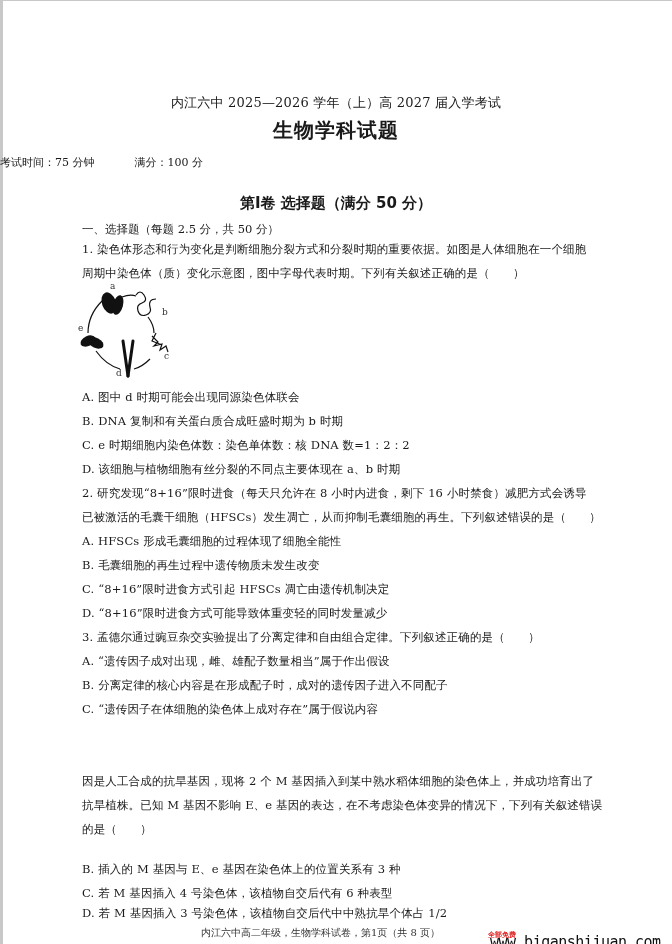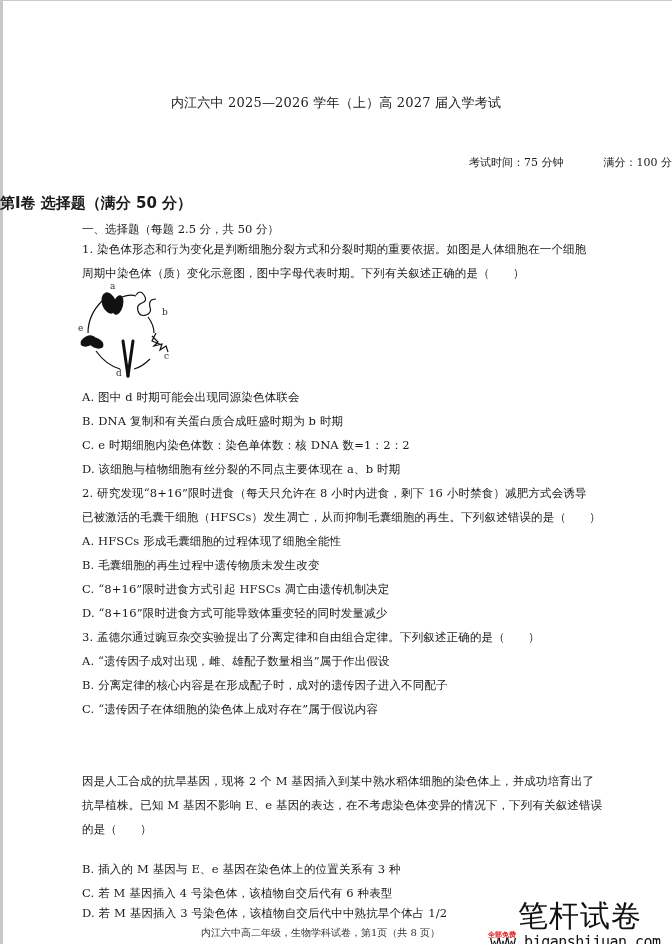--- a/index.html
+++ b/index.html
@@ -9,25 +9,25 @@
     font-family: "DejaVu Serif", "Liberation Serif", serif;
     color: #1a1a1a;
     position: relative;
   }
   .frame-left { position: absolute; left: 0; top: 0; width: 3px; height: 944px; background: #c8c8c8; }
   .frame-top { position: absolute; left: 0; top: 0; width: 672px; height: 1px; background: #c8c8c8; }
   .page { position: absolute; left: 0; top: 16px; width: 672px; height: 944px; border-radius: 28px; }
 
   .exam-header { position: absolute; top: 78px; left: 0; width: 672px; text-align: center; font-size: 13px; letter-spacing: 0.2px; }
   .subject-title { position: absolute; top: 101px; left: 0; width: 672px; text-align: center; font-size: 20px; font-weight: bold; letter-spacing: 1px; font-family: "DejaVu Sans", sans-serif; }
-  .exam-meta { position: absolute; top: 139px; left: 0; width: 672px; text-align: right; font-size: 11px; }
+  .exam-meta { position: absolute; top: 139px; left: 0; width: 672px; text-align: left; font-size: 11px; }
   .exam-meta span { display: inline-block; }
   .exam-meta .gap { width: 40px; }
 
-  .part-title { position: absolute; top: 178px; left: 0; width: 672px; text-align: left; font-size: 15px; font-weight: bold; font-family: "DejaVu Sans", sans-serif; }
+  .part-title { position: absolute; top: 178px; left: 0; width: 672px; text-align: center; font-size: 15px; font-weight: bold; font-family: "DejaVu Sans", sans-serif; }
   .section-title { position: absolute; top: 206px; left: 82px; font-size: 11.5px; font-weight: normal; }
 
   .line { position: absolute; left: 82px; font-size: 11.5px; white-space: nowrap; letter-spacing: 0.15px; }
 
   .figure { position: absolute; left: 76px; top: 265px; width: 110px; height: 100px; }
   .figure svg { width: 110px; height: 100px; }
 
   .footer { position: absolute; top: 910px; left: 0; width: 672px; text-align: center; font-size: 10px; color: #333; }
   .footer span { position: relative; left: -30px; margin-left: 29px; }
 
@@ -38,20 +38,21 @@
 </style>
 </head>
 <body>
 
 <div class="frame-top"></div>
 <div class="frame-left"></div>
 
 <div class="page">
 
   <div class="exam-header">内江六中 2025—2026 学年（上）高 2027 届入学考试</div>
+  <div class="subject-title">生物学科试题</div>
   <div class="exam-meta">
     <span>考试时间：75 分钟</span><span class="gap"></span><span>满分：100 分</span>
   </div>
 
   <div class="part-title">第Ⅰ卷 选择题（满分 50 分）</div>
   <div class="section-title">一、选择题（每题 2.5 分，共 50 分）</div>
 
   <div class="line" style="top:226px">1.  染色体形态和行为变化是判断细胞分裂方式和分裂时期的重要依据。如图是人体细胞在一个细胞</div>
   <div class="line" style="top:250px">周期中染色体（质）变化示意图，图中字母代表时期。下列有关叙述正确的是（　　）</div>
 
@@ -116,18 +117,17 @@
   <div class="line" style="top:806px">的是（　　）</div>
   <div class="line" style="top:846px">B.  插入的 M 基因与 E、e 基因在染色体上的位置关系有 3 种</div>
   <div class="line" style="top:870px">C.  若 M 基因插入 4 号染色体，该植物自交后代有 6 种表型</div>
   <div class="line" style="top:890px">D.  若 M 基因插入 3 号染色体，该植物自交后代中中熟抗旱个体占 1/2</div>
 
   <div class="footer">
     <span>内江六中高二年级，生物学科试卷，第1页（共 8 页）</span>
   </div>
 
   <div class="watermark">
-    <div class="wm-title">笔杆试卷</div>
     <div class="wm-tag">全部免费</div>
     <div class="wm-url">www.biganshijuan.com</div>
   </div>
 
 </div>
 
 </body></html>

